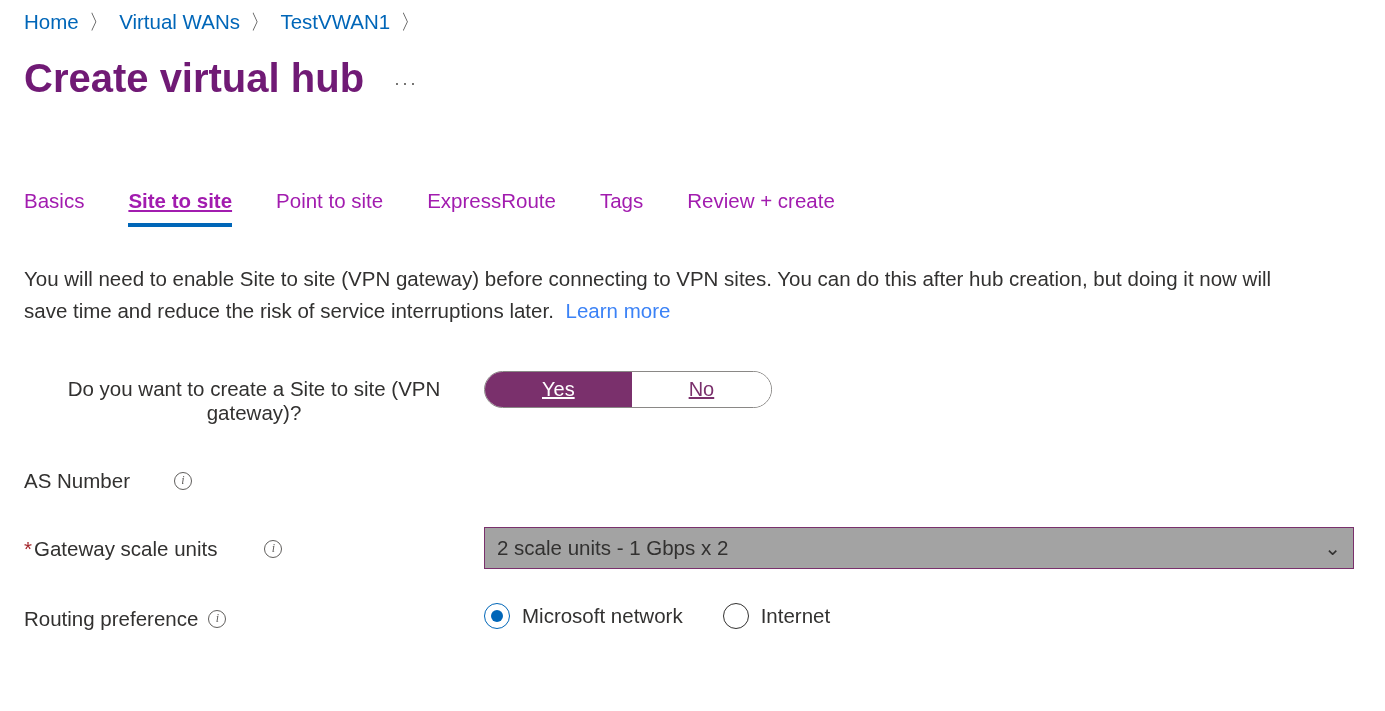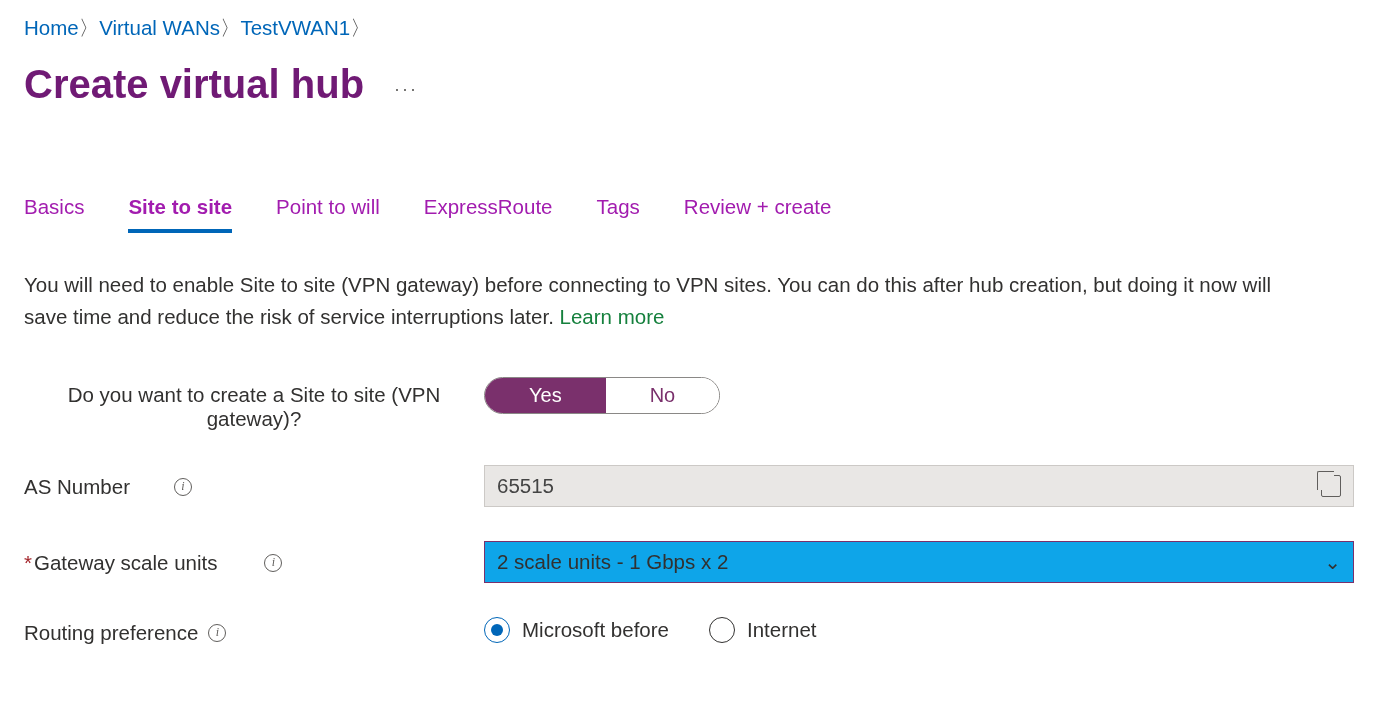--- a/index.html
+++ b/index.html
@@ -6,23 +6,22 @@
     body {
       font-family: "Segoe UI", -apple-system, sans-serif;
       color: #323130;
       background: #fff;
       padding: 8px 24px;
       font-size: 20.5px;
     }
     .breadcrumb {
       display: flex;
       align-items: center;
-      gap: 0;
+      gap: 10px;
       margin-bottom: 20px;
-      margin-top: 6px;
     }
     .breadcrumb a {
       color: #0066b8;
       text-decoration: none;
     }
     .breadcrumb .sep {
       color: #555;
     }
     .title-row {
       display: flex;
@@ -47,29 +46,31 @@
       margin-top: 88px;
     }
     .tab {
       padding-bottom: 10px;
       color: #a21caf;
       cursor: pointer;
     }
     .tab.active {
       font-weight: 600;
       border-bottom: 4px solid #0066b8;
+      text-decoration: underline;
     }
     .intro {
       margin-top: 36px;
       line-height: 1.55;
       max-width: 1290px;
     }
     .intro a {
-      color: #15803d;
+      color: #3b82f6;
       text-decoration: none;
+      margin-left: 6px;
     }
     .form {
       margin-top: 44px;
     }
     .row {
       display: flex;
       align-items: flex-start;
       margin-bottom: 34px;
     }
     .label-col {
@@ -89,39 +90,39 @@
       align-items: center; justify-content: center;
       font-size: 12px;
       font-style: italic;
       font-family: "Times New Roman", serif;
       color: #605e5c;
       cursor: pointer;
     }
     .control-col { flex: 1; max-width: 870px; }
     .seg { display: inline-flex; border: 1px solid #8a8886; border-radius: 999px; overflow: hidden; }
     .seg button {
-      border: none; background: #fff; padding: 6px 44px; font-size: 20px; cursor: pointer; color: #7a306c;
+      border: none; background: #fff; padding: 6px 57px; font-size: 20px; cursor: pointer; color: #7a306c; text-decoration: underline;
     }
     .seg button.sel { background: #7a306c; color: #fff; }
     .readonly {
       display: flex; align-items: center; justify-content: space-between;
       background: #e9e7e5; border: 1px solid #ccc9c6; padding: 8px 12px; width: 100%;
       color: #444;
     }
     .copy-icon {
       width: 20px; height: 22px; border: 1.6px solid #605e5c; border-radius: 2px; position: relative; cursor:pointer;
     }
     .copy-icon::before {
       content: ""; position: absolute; top: -5px; left: -5px; width: 16px; height: 18px;
       border: 1.6px solid #605e5c; border-right: none; border-bottom: none; border-radius: 2px 0 0 0;
       background: #e9e7e5;
     }
     .select {
       display: flex; align-items: center; justify-content: space-between;
-      border: 1px solid #7a306c; padding: 8px 12px; width: 100%; cursor: pointer; background: #0ea5e9;
+      border: 1px solid #7a306c; padding: 8px 12px; width: 100%; cursor: pointer; background: #a3a3a3;
     }
     .chev { font-size: 20px; }
     .radios { display: flex; gap: 40px; align-items: center; }
     .radio { display: flex; align-items: center; gap: 12px; cursor: pointer;}
     .rb {
       width: 26px; height: 26px; border: 1.6px solid #323130; border-radius: 50%;
       display: inline-flex; align-items: center; justify-content: center;
     }
     .rb.sel { border-color: #0066b8; }
     .rb.sel::after { content: ""; width: 12px; height: 12px; background: #0066b8; border-radius: 50%; }
@@ -139,21 +140,21 @@
 </nav>
 
 <div class="title-row">
   <h1 class="page-title">Create virtual hub</h1>
   <span class="more">···</span>
 </div>
 
 <div class="tabs">
   <div class="tab">Basics</div>
   <div class="tab active">Site to site</div>
-  <div class="tab">Point to will</div>
+  <div class="tab">Point to site</div>
   <div class="tab">ExpressRoute</div>
   <div class="tab">Tags</div>
   <div class="tab">Review + create</div>
 </div>
 
 <p class="intro">
   <span>You will need to enable Site to site (VPN gateway) before connecting to VPN sites. You can do this after hub creation, but doing it now will save time and reduce the risk of service interruptions later.</span>
   <a href="#">Learn more</a>
 </p>
 
@@ -169,26 +170,20 @@
         <button>No</button>
       </div>
     </div>
   </div>
 
   <div class="row">
     <div class="label-col" style="padding-top:10px;gap:44px;">
       <span>AS Number</span>
       <span class="info-icon">i</span>
     </div>
-    <div class="control-col">
-      <div class="readonly">
-        <span>65515</span>
-        <span class="copy-icon"></span>
-      </div>
-    </div>
   </div>
 
   <div class="row">
     <div class="label-col" style="padding-top:10px;gap:47px;">
       <span><span class="required-asterisk">*</span><span>Gateway scale units</span></span>
       <span class="info-icon">i</span>
     </div>
     <div class="control-col">
       <div class="select">
         <span>2 scale units - 1 Gbps x 2</span>
@@ -199,21 +194,21 @@
 
   <div class="row">
     <div class="label-col" style="padding-top:4px;">
       <span>Routing preference</span>
       <span class="info-icon">i</span>
     </div>
     <div class="control-col">
       <div class="radios">
         <div class="radio">
           <span class="rb sel"></span>
-          <span>Microsoft before</span>
+          <span>Microsoft network</span>
         </div>
         <div class="radio">
           <span class="rb"></span>
           <span>Internet</span>
         </div>
       </div>
     </div>
   </div>
 
 </div>

